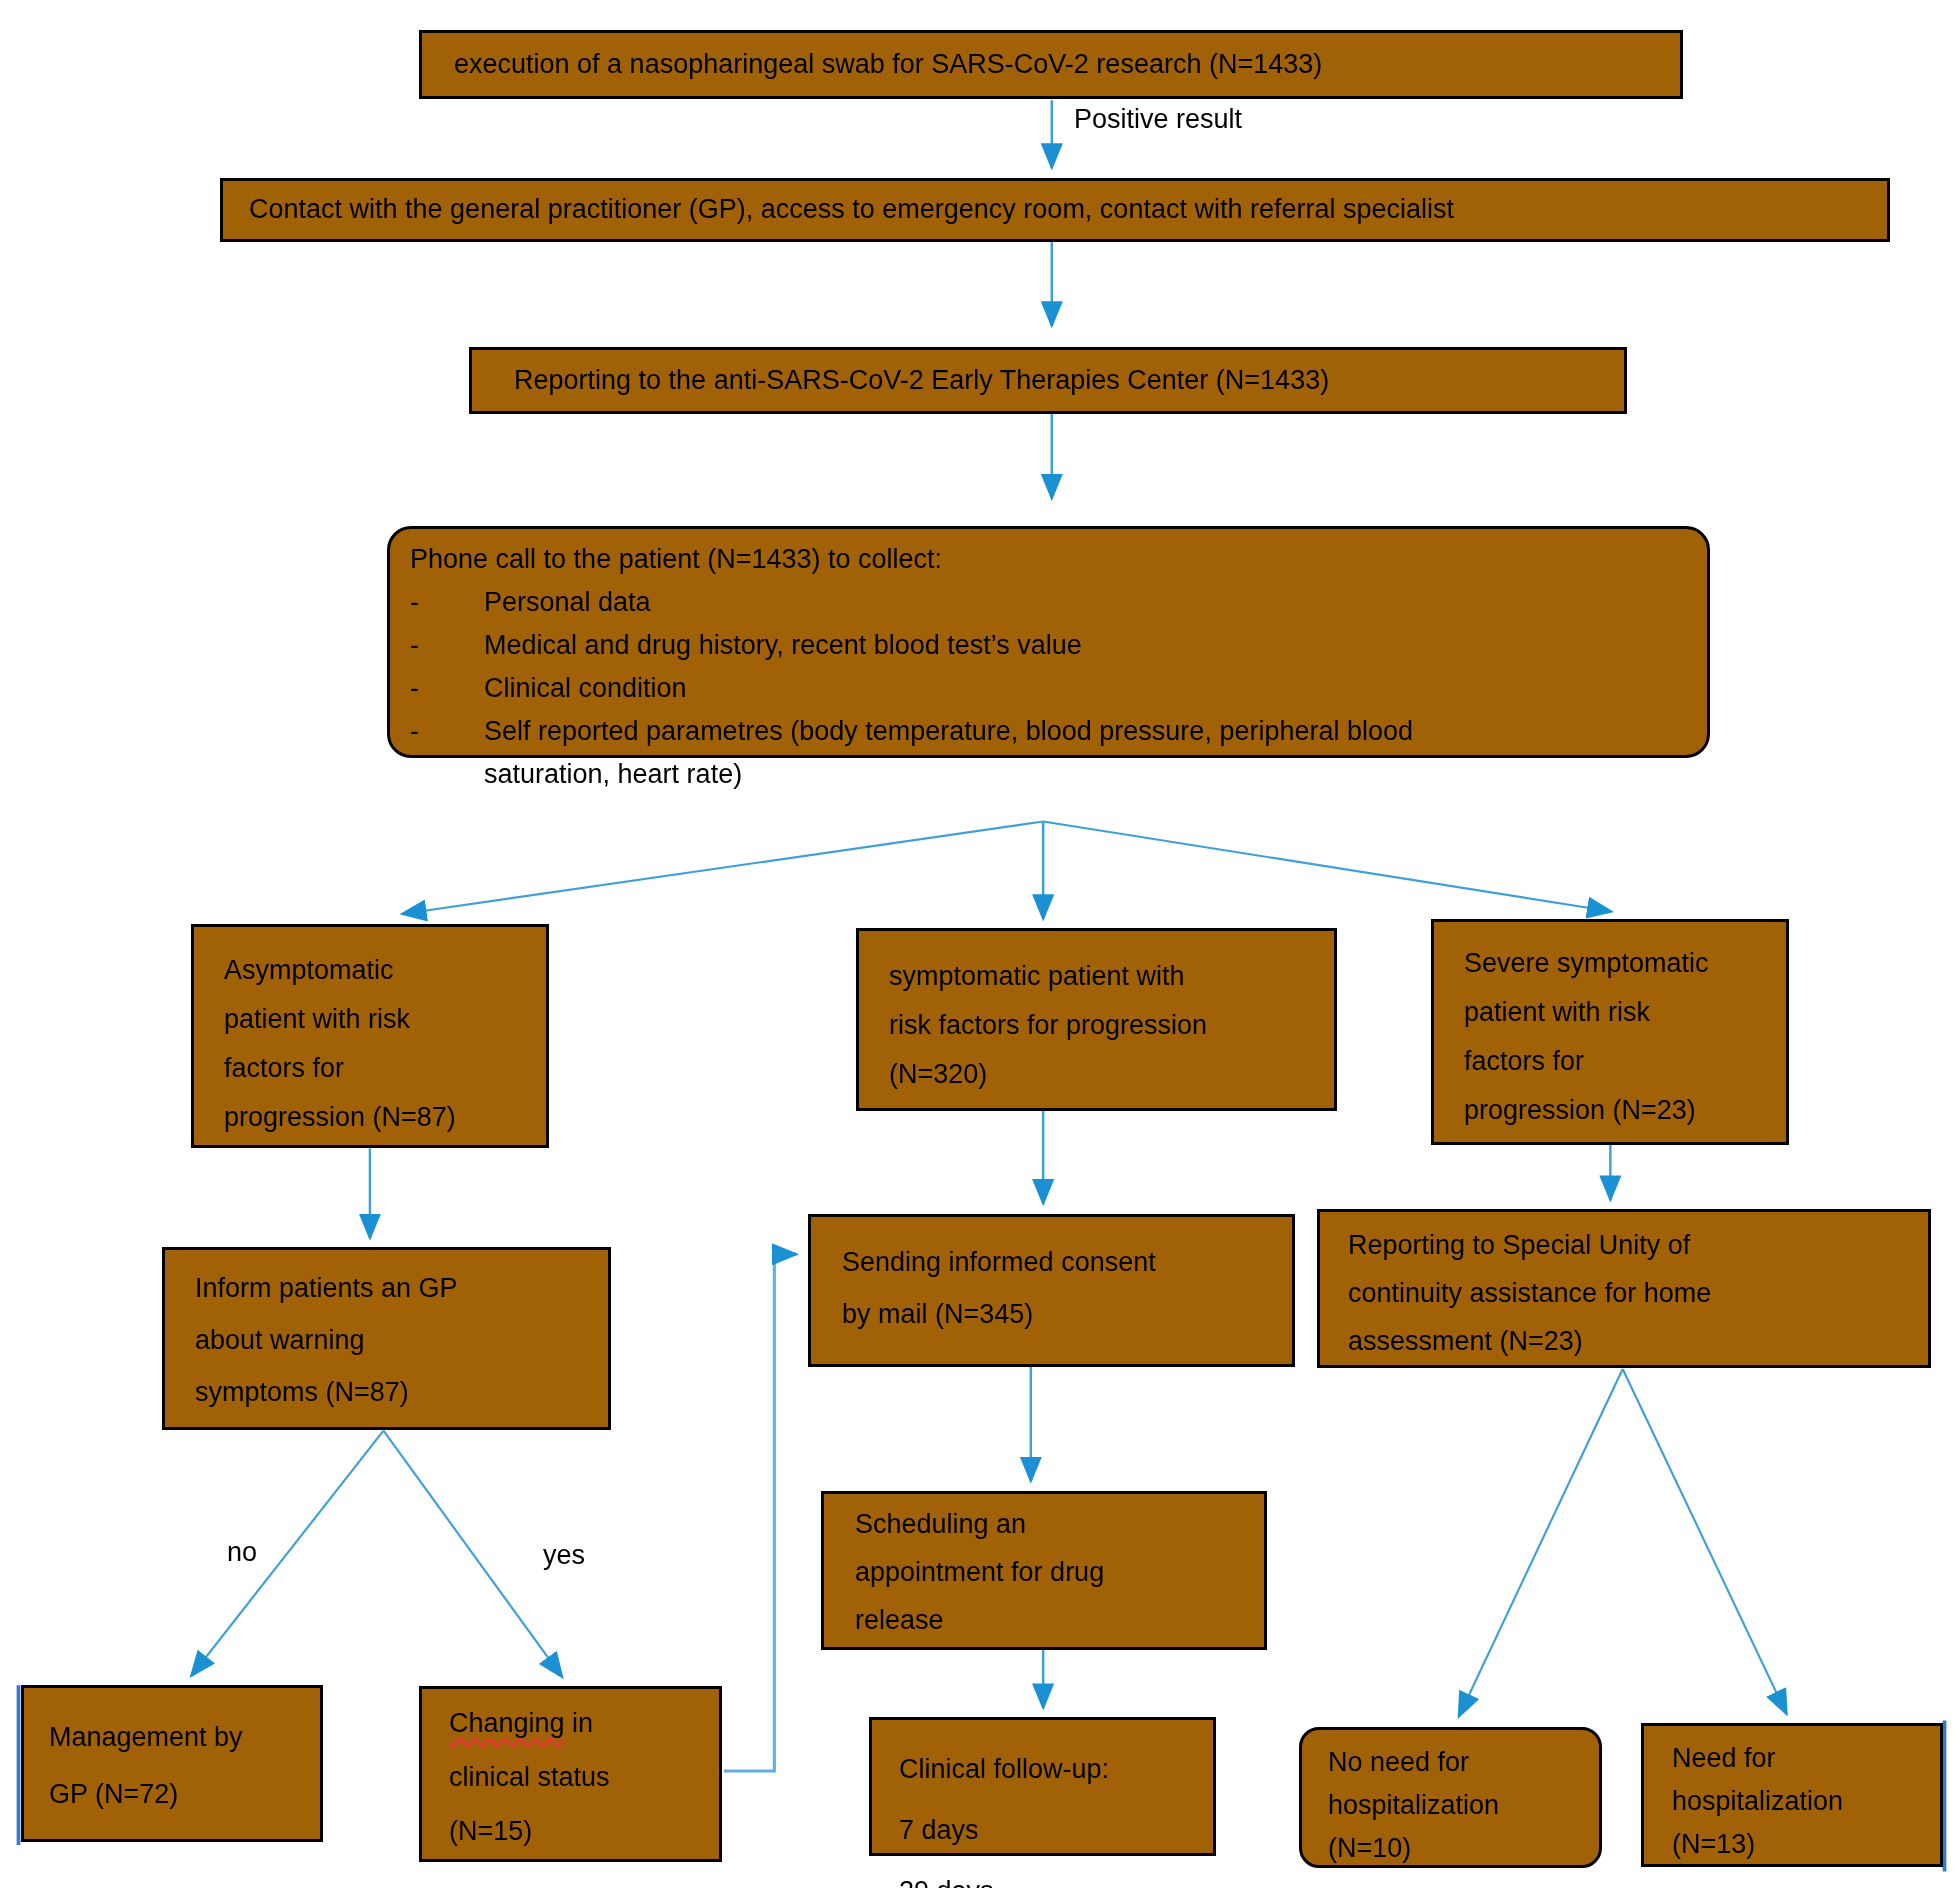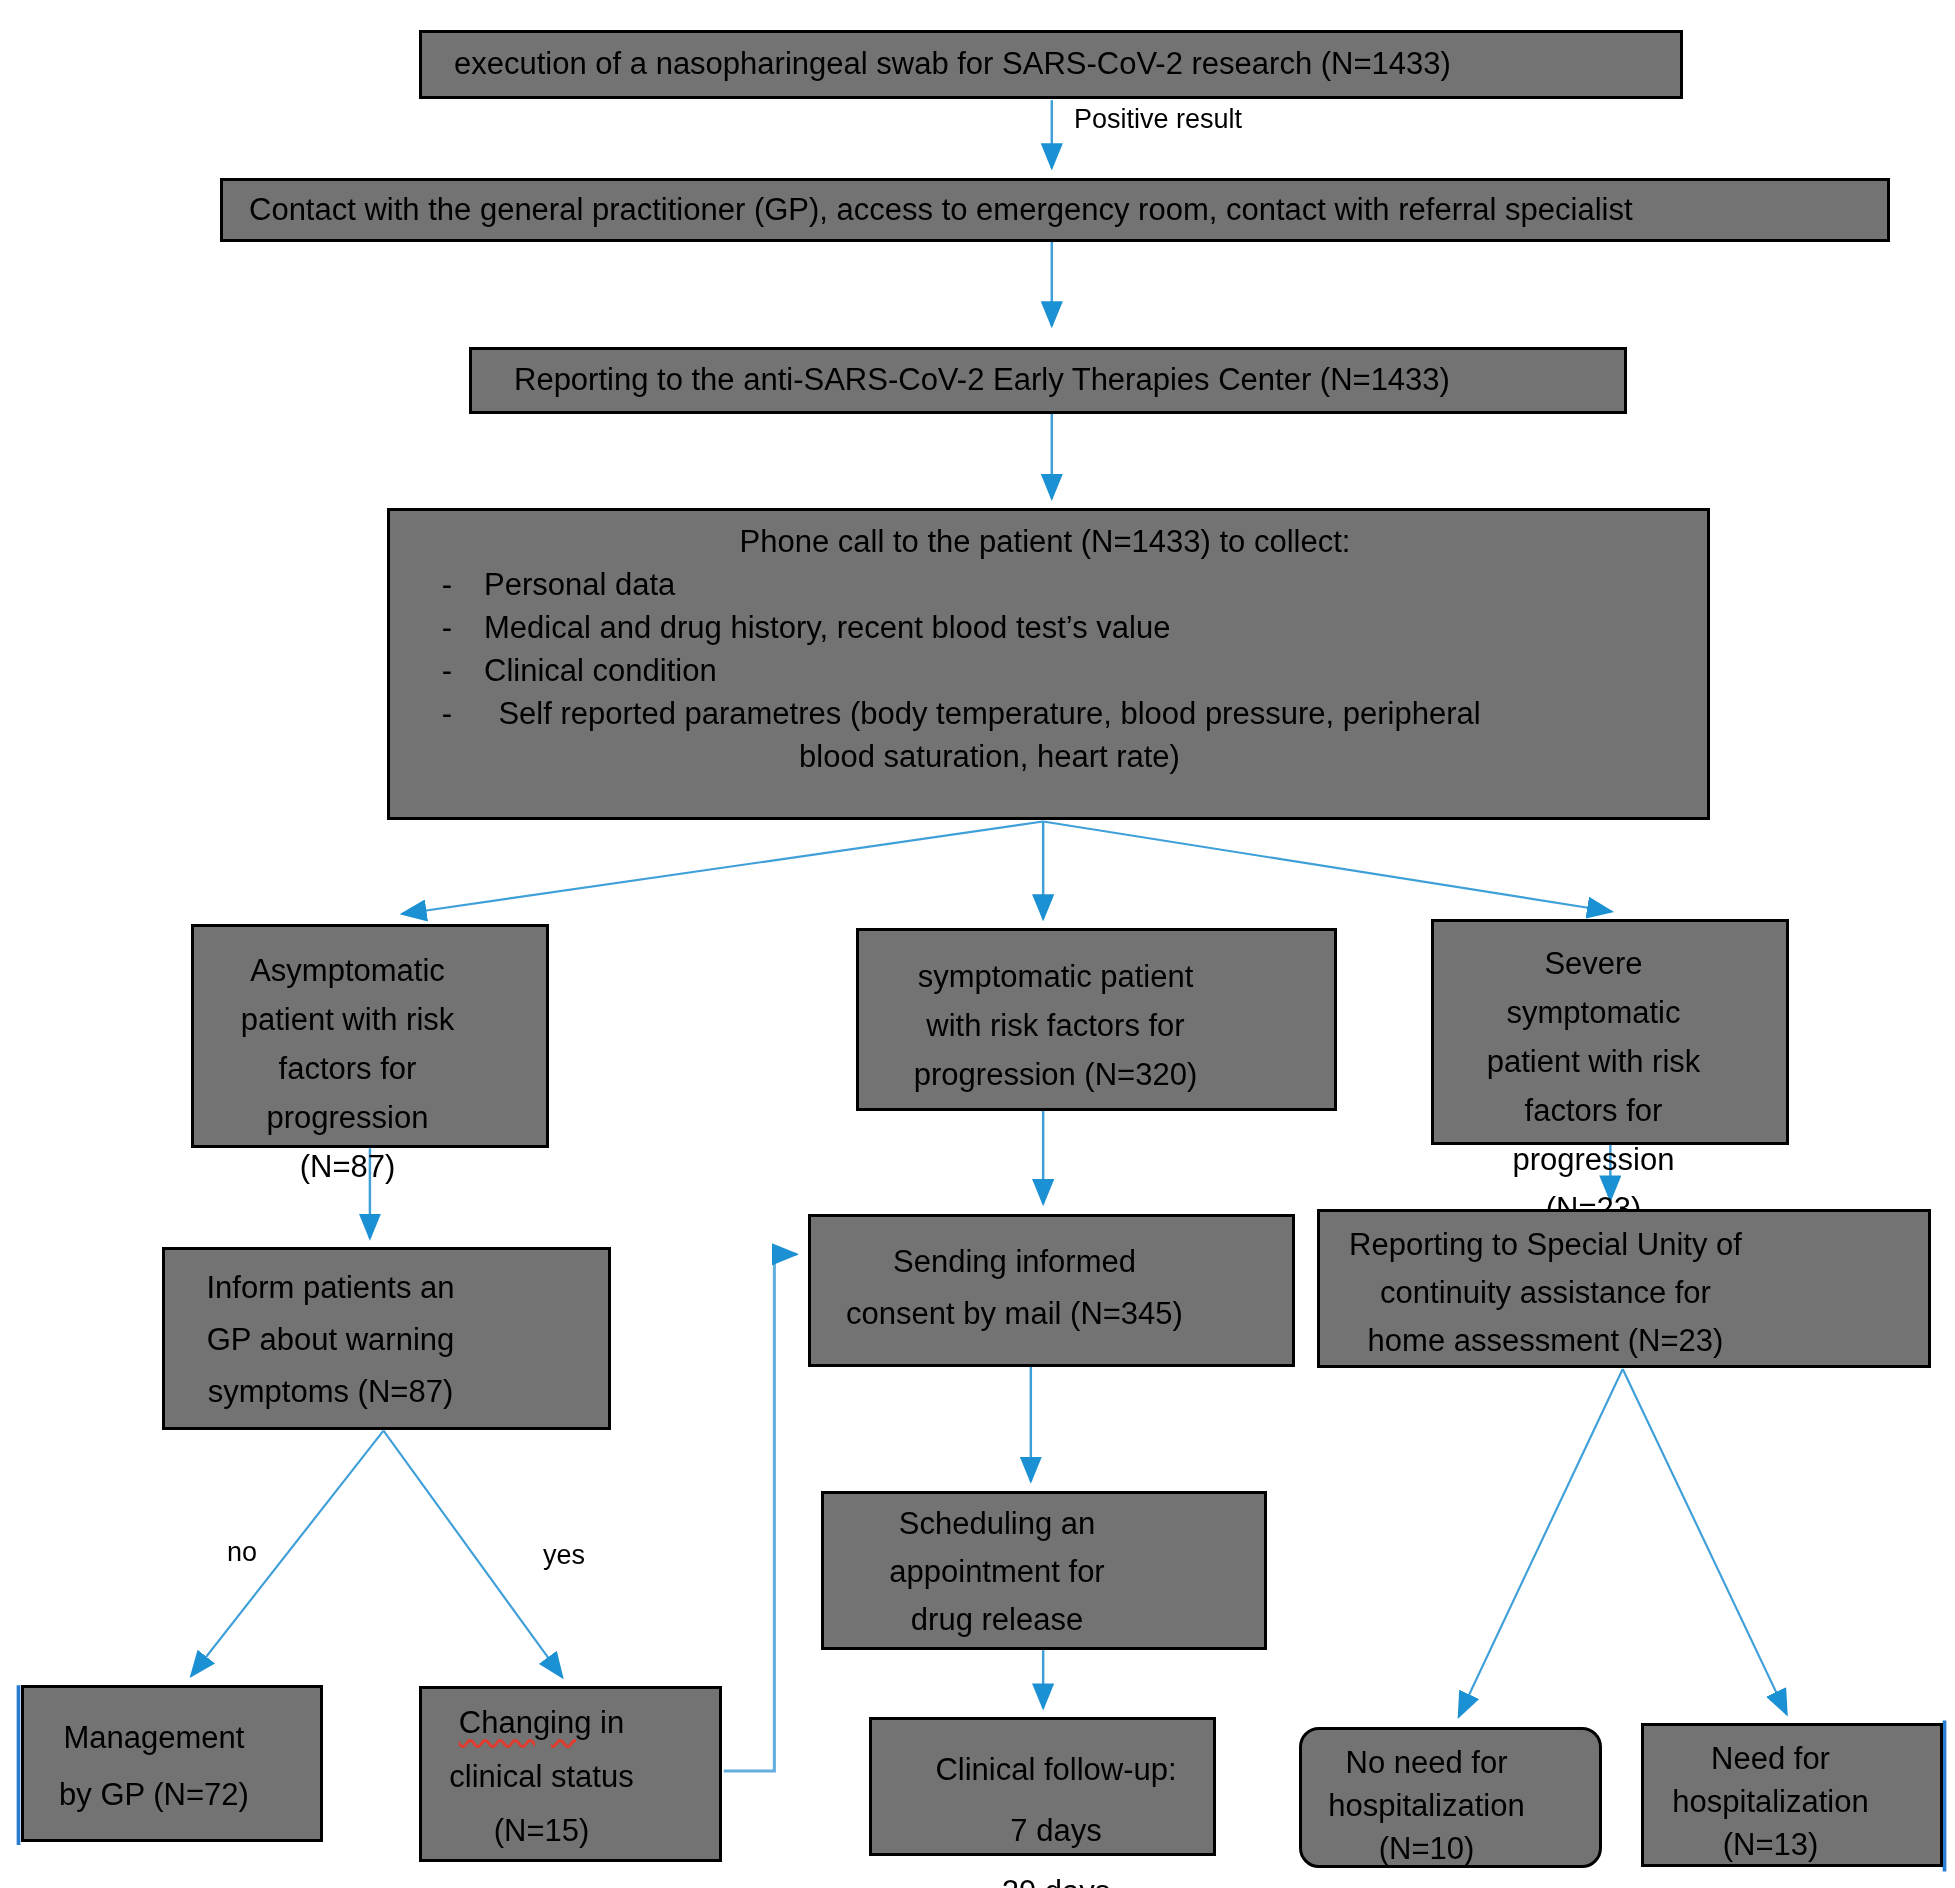--- a/index.html
+++ b/index.html
@@ -5,29 +5,29 @@
   html,body{margin:0;padding:0;background:#ffffff;}
   body{width:1955px;height:1889px;overflow:hidden;
        font-family:"Liberation Sans", sans-serif;color:#000;}
   .canvas{position:relative;width:1955px;height:1889px;background:#fff;}
   svg.wires{position:absolute;left:0;top:0;width:1955px;height:1889px;pointer-events:none;}
   .conn{stroke:var(--arrow,#3f9fd8);stroke-width:4;fill:none;}
   .diag{stroke-width:3.5;}
   .feedback{stroke:var(--arrow-light,#62aede);stroke-width:5;fill:none;}
   .artifact{stroke:var(--artifact,#2b7cd3);stroke-width:6;}
   #ah path{fill:var(--arrowhead,#1b90d3);}
-  .box{position:absolute;box-sizing:border-box;border:3.7px solid #000;background:#737373;
-       font-size:31px;line-height:1.45;text-align:center;}
+  .box{position:absolute;box-sizing:border-box;border:3.7px solid #000;background:#a16207;
+       font-size:27px;line-height:1.45;}
   .vcenter{display:flex;align-items:center;}
   
   #b-swab   {left:419px;  top:30px;   width:1264px; height:69px; padding-left:32px;}
   #b-contact{left:220px;  top:178px;  width:1670px; height:64px; padding-left:26px;}
   #b-center {left:469px;  top:347px;  width:1158px; height:67px; padding-left:42px;}
   
-  #b-phone  {left:387px;  top:508px;  width:1323px; height:312px; padding:8.6px 27px 0 20px;}
+  #b-phone  {left:387px;  top:526px;  width:1323px; height:232px; padding:8.6px 27px 0 20px;border-radius:24px;}
   #b-phone .ptitle{line-height:43px;}
   .pitem{display:flex;line-height:43px;}
   .pitem .dash{width:74px;flex:0 0 74px;}
   .pitem .ptext{max-width:1011px;}
   
   #b-asym   {left:191px;  top:924px; width:358px;  height:224px; padding:18.5px 0 0 30px;}
   #b-asym   .txt{width:247px;line-height:49px;}
   #b-symp   {left:808px; top:928px; width:481px;  height:183px; padding:21px 0 0 30px;margin-left:48px;}
   #b-symp   .txt{width:333px;line-height:49px;}
   #b-severe {left:1431px; top:919px; width:358px;  height:226px; padding:17.3px 0 0 30px;}

